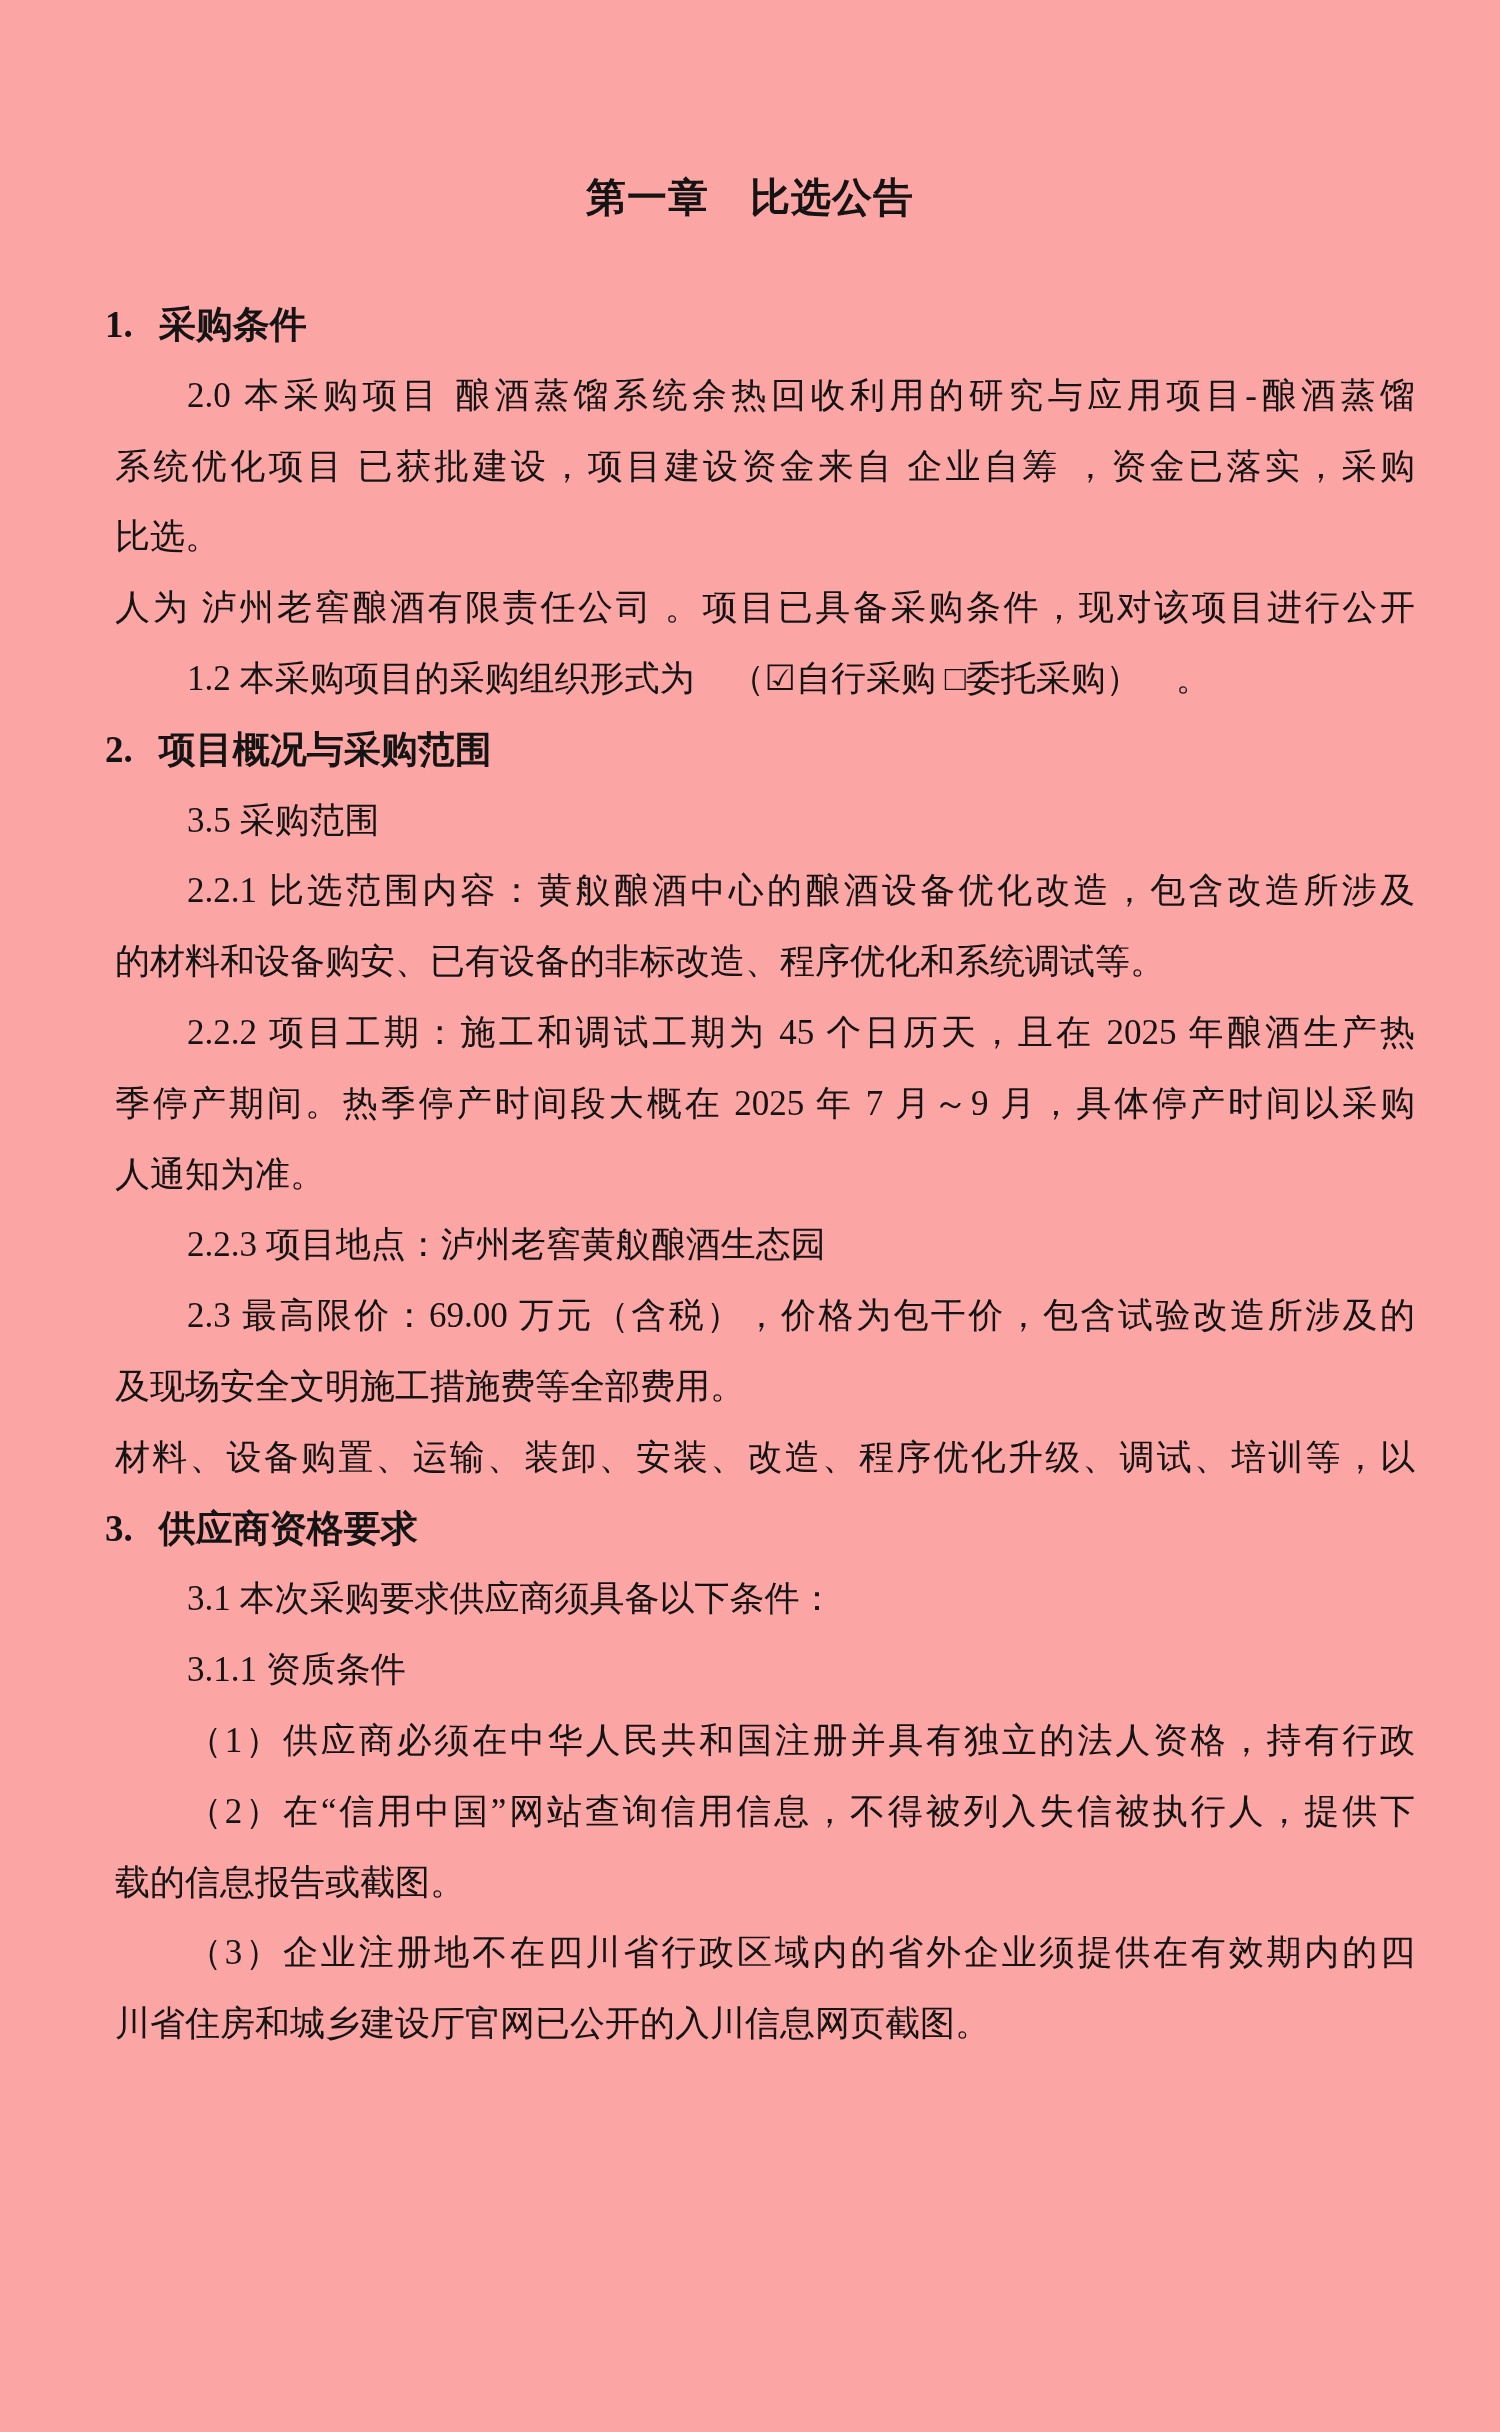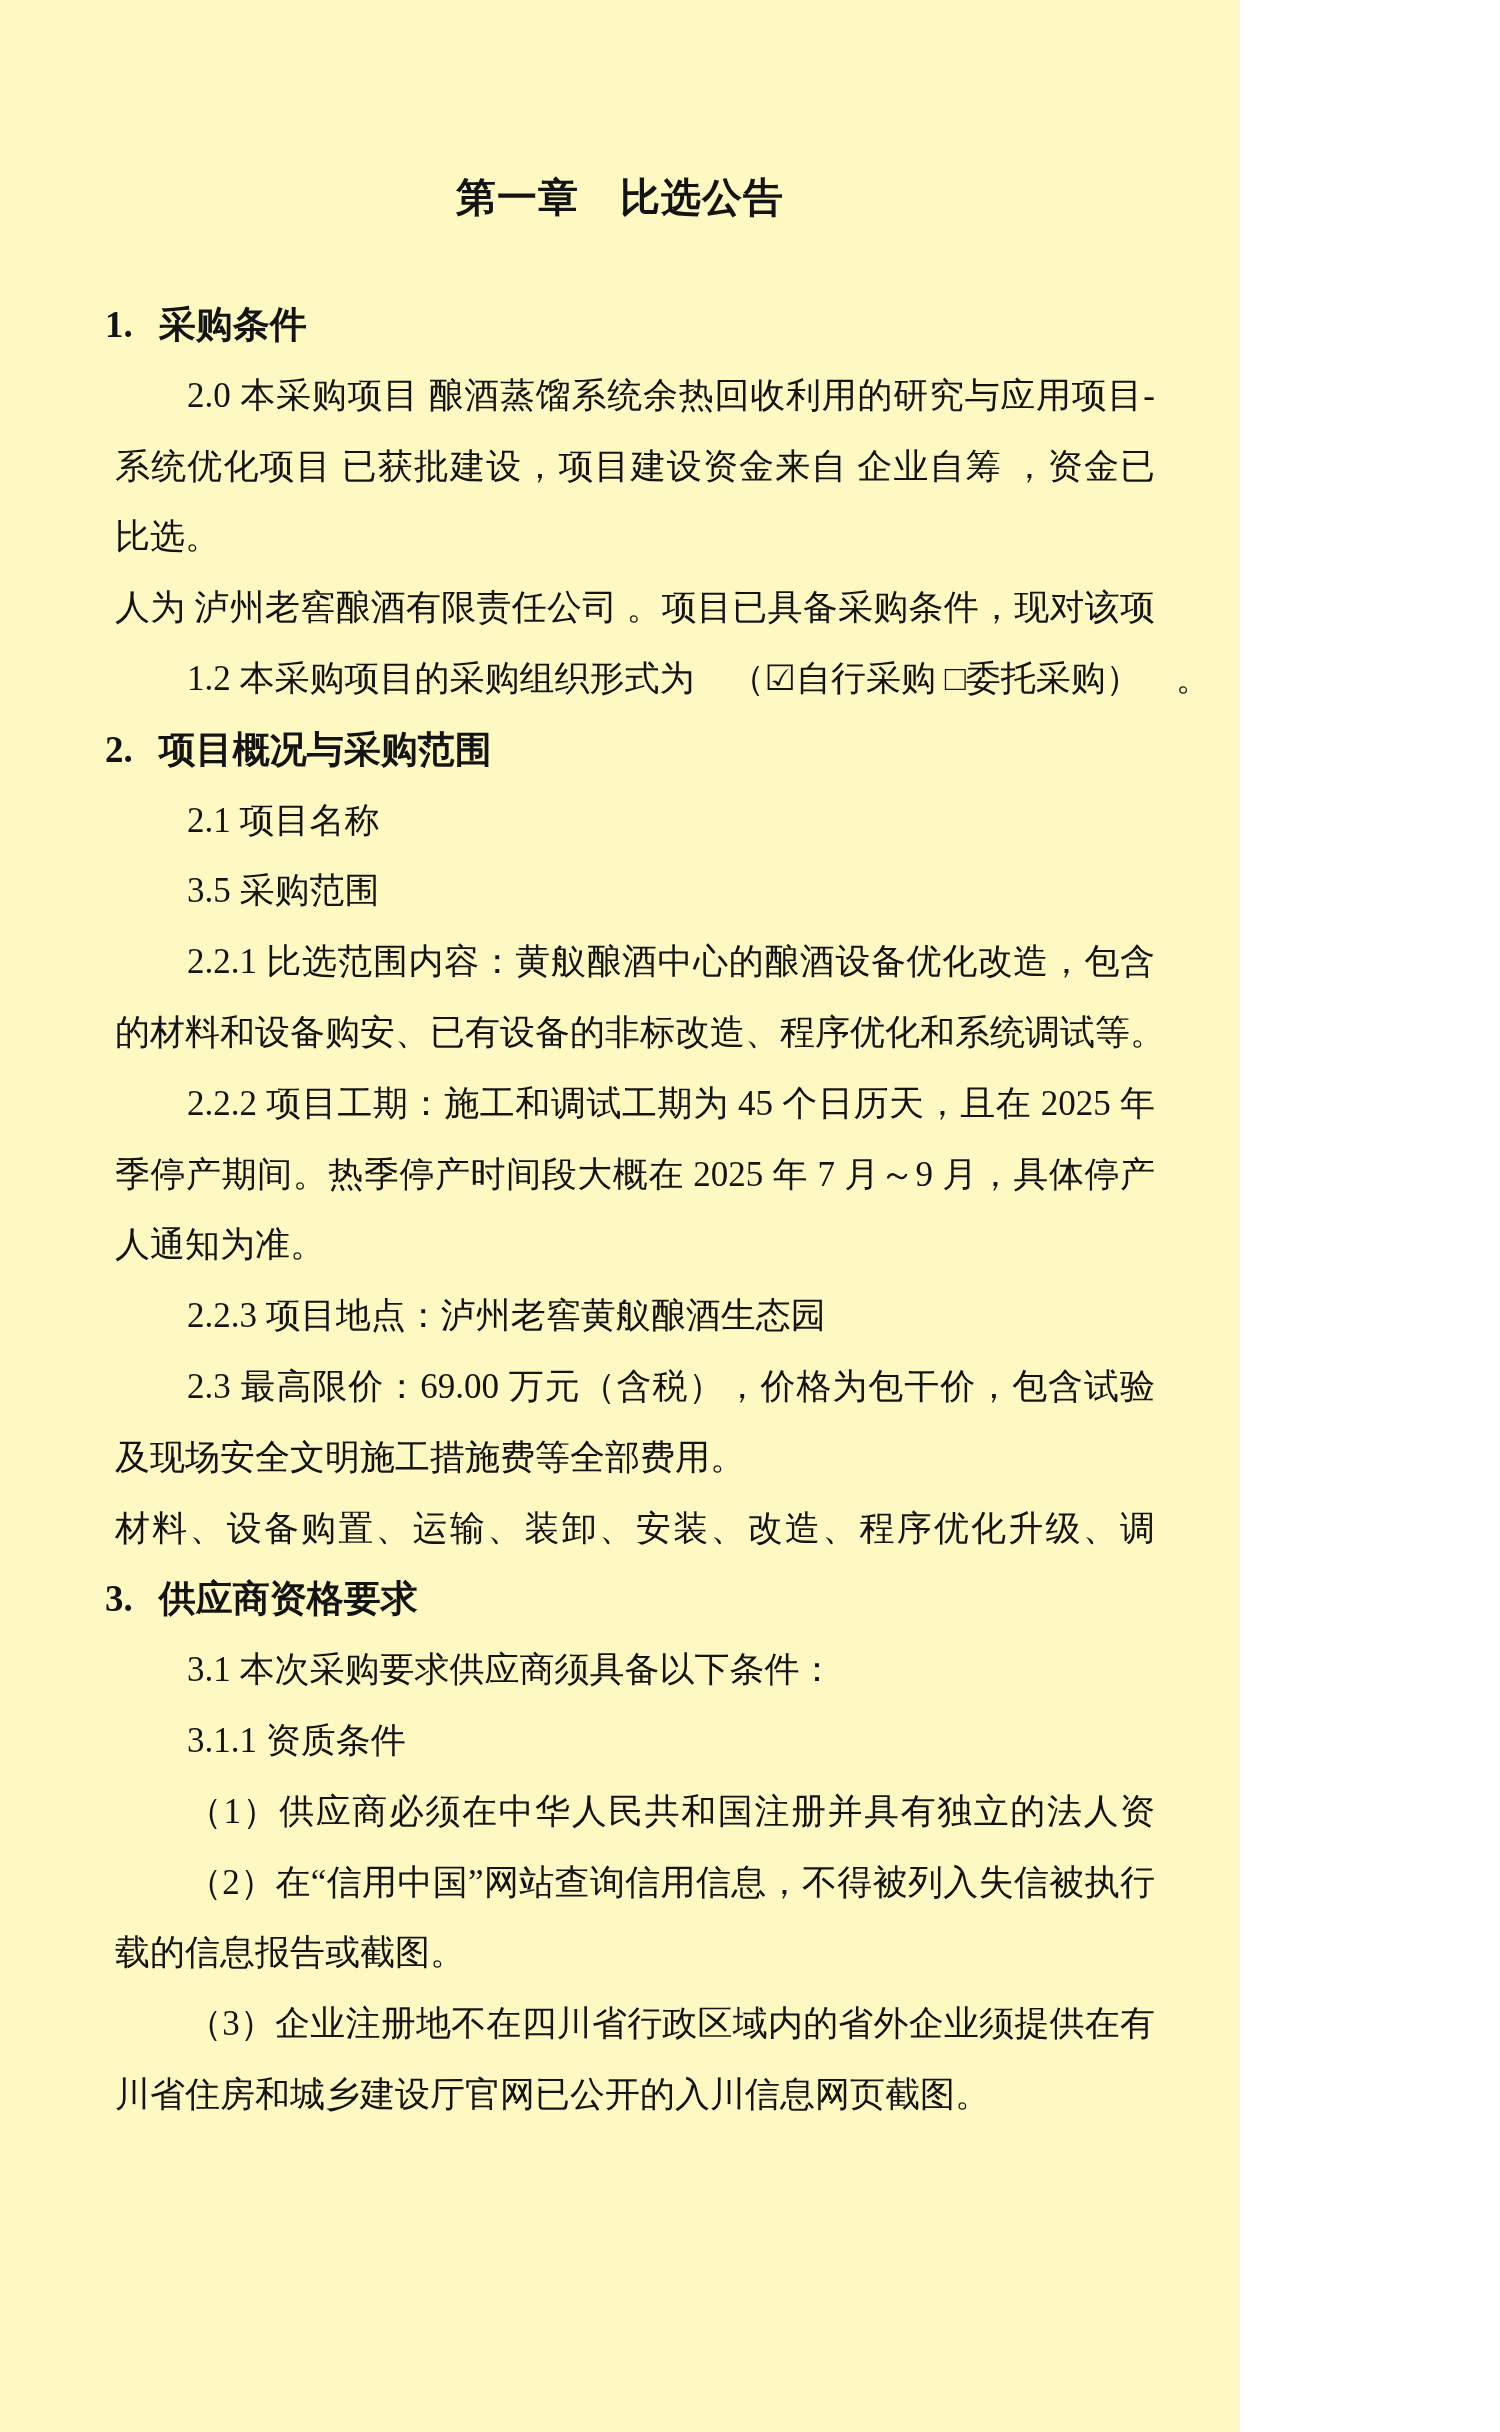--- a/index.html
+++ b/index.html
@@ -4,23 +4,23 @@
 <style>
   html, body { margin: 0; padding: 0; }
   body {
     width: 1500px; height: 2432px;
     background: #ffffff;
     color: #141414;
     font-family: "Liberation Serif", "DejaVu Serif", serif;
   }
   .page {
     position: relative;
-    width: 1240px; height: 2432px;
+    width: 1500px; height: 2432px;
     overflow: hidden;
-    background: #fef9c3;
+    background: #fca5a5;
   }
   .chapter-title {
     margin-top: 163px;
     height: 70px;
     line-height: 70px;
     text-align: center;
     font-size: 40px;
     font-weight: bold;
     letter-spacing: 1px;
   }
@@ -58,21 +58,20 @@
 <div class="page">
   <div class="chapter-title">第一章　比选公告</div>
   <div class="doc">
       <div class="line h"><span class="hnum">1.</span><span>采购条件</span></div>
       <div class="line p justify indent"><span>2.0 本采购项目</span><span class="u"> 酿酒蒸馏系统余热回收利用的研究与应用项目-酿酒蒸馏</span></div>
       <div class="line p justify"><span class="u">系统优化项目 </span><span>已获批建设，项目建设资金来自</span><span class="u"> 企业自筹 </span><span>，资金已落实，采购</span></div>
       <div class="line p"><span>比选。</span></div>
       <div class="line p justify"><span>人为</span><span class="u"> 泸州老窖酿酒有限责任公司 </span><span>。项目已具备采购条件，现对该项目进行公开</span></div>
       <div class="line p indent"><span>1.2 本采购项目的采购组织形式为</span><span class="u">　（☑自行采购 □委托采购）　</span><span>。</span></div>
       <div class="line h"><span class="hnum">2.</span><span>项目概况与采购范围</span></div>
-      <div class="line p indent"><span>2.1 项目名称</span></div>
       <div class="line p indent"><span>3.5 采购范围</span></div>
       <div class="line p justify indent"><span>2.2.1 比选范围内容：黄舣酿酒中心的酿酒设备优化改造，包含改造所涉及</span></div>
       <div class="line p"><span>的材料和设备购安、已有设备的非标改造、程序优化和系统调试等。</span></div>
       <div class="line p justify indent"><span>2.2.2 项目工期：</span><span class="u">施工和调试工期为 45 个日历天</span><span>，且在 2025 年酿酒生产热</span></div>
       <div class="line p justify"><span>季停产期间。热季停产时间段大概在 2025 年 7 月～9 月，具体停产时间以采购</span></div>
       <div class="line p"><span>人通知为准。</span></div>
       <div class="line p indent"><span>2.2.3 项目地点：泸州老窖黄舣酿酒生态园</span></div>
       <div class="line p justify indent"><span>2.3 最高限价：</span><span class="u">69.00 万元（含税）</span><span>，价格为包干价，包含试验改造所涉及的</span></div>
       <div class="line p"><span>及现场安全文明施工措施费等全部费用。</span></div>
       <div class="line p justify"><span>材料、设备购置、运输、装卸、安装、改造、程序优化升级、调试、培训等，以</span></div>

